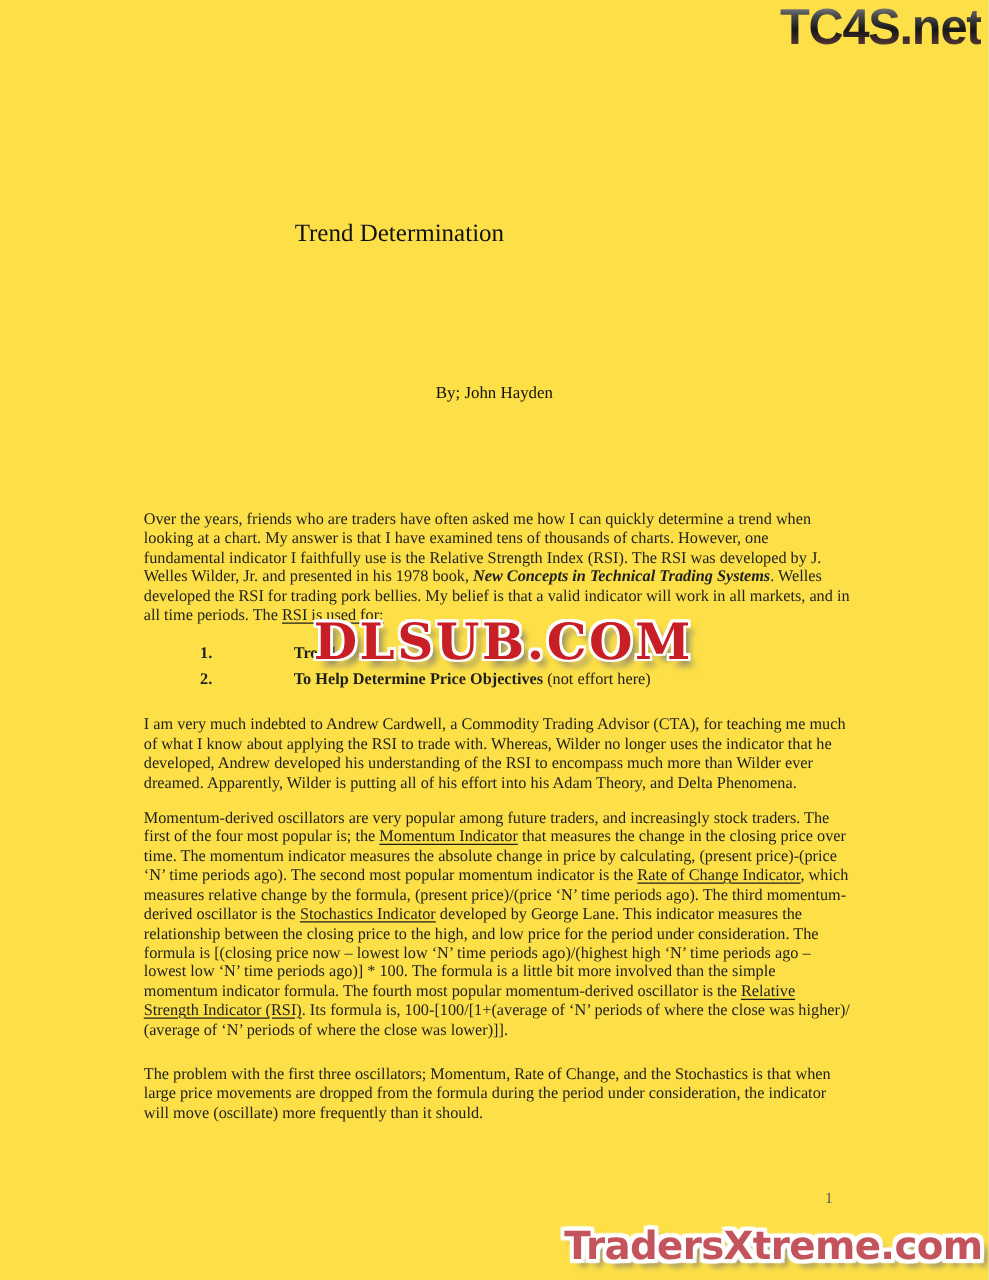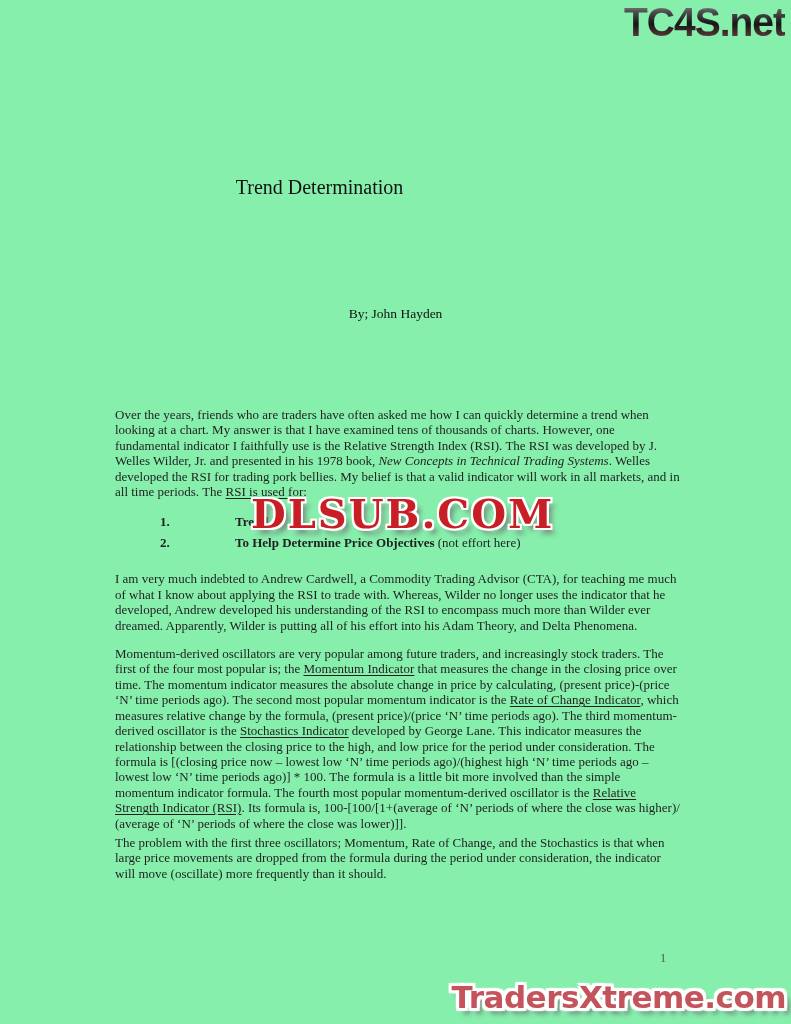--- a/index.html
+++ b/index.html
@@ -1,18 +1,18 @@
 <!DOCTYPE html>
 <html><head>
 <meta charset="utf-8">
 <style>
   html,body { margin:0; padding:0; background:#e8e8e8; }
   .page {
     position:relative; width:791px; height:1024px; margin:0 auto;
-    background:#86efac; overflow:hidden;
+    background:#fde047; overflow:hidden;
     font-family:"Liberation Serif","DejaVu Serif",serif; color:#1f1f1f;
   }
 
   
   .logo-tc4s {
     position:absolute; top:0px; right:6px;
     font-family:"Liberation Sans","DejaVu Sans",sans-serif;
     font-weight:bold; font-size:39px; letter-spacing:-1px;
     transform:scaleY(1.04); transform-origin:top right;
     background:linear-gradient(180deg,#a9a9a9 0%,#4d4d4d 26%,#161616 52%,#4a3030 74%,#9c7272 98%);
@@ -28,23 +28,23 @@
   .byline {
     position:absolute; left:0; top:306px; width:791px;
     text-align:center; font-size:13.5px; color:#111;
   }
 
   
   .content { position:absolute; left:115px; top:407px; width:566px; }
   .content p { margin:0; font-size:13px; line-height:15.4px; text-align:left; }
   .content p.p2 { margin-top:18px; }
   .content p.p3 { margin-top:13px; }
-  .content p.p4 { margin-top:4px; }
+  .content p.p4 { margin-top:20px; }
   .content p.p5 { margin-top:11px; }
-  span.i { font-style:italic; }
+  span.i { font-style:italic;font-weight:bold; }
   span.u { text-decoration:underline; text-underline-offset:2px; }
 
   
   .uses { margin-top:12px; }
   .use-row { display:flex; font-size:13px; line-height:21px; }
   .use-num { width:120px; padding-left:45px; box-sizing:border-box; font-weight:bold; flex:0 0 auto; }
   .use-label { font-weight:bold; white-space:pre; }
   .use-note { font-weight:normal; white-space:pre; }
 
   

